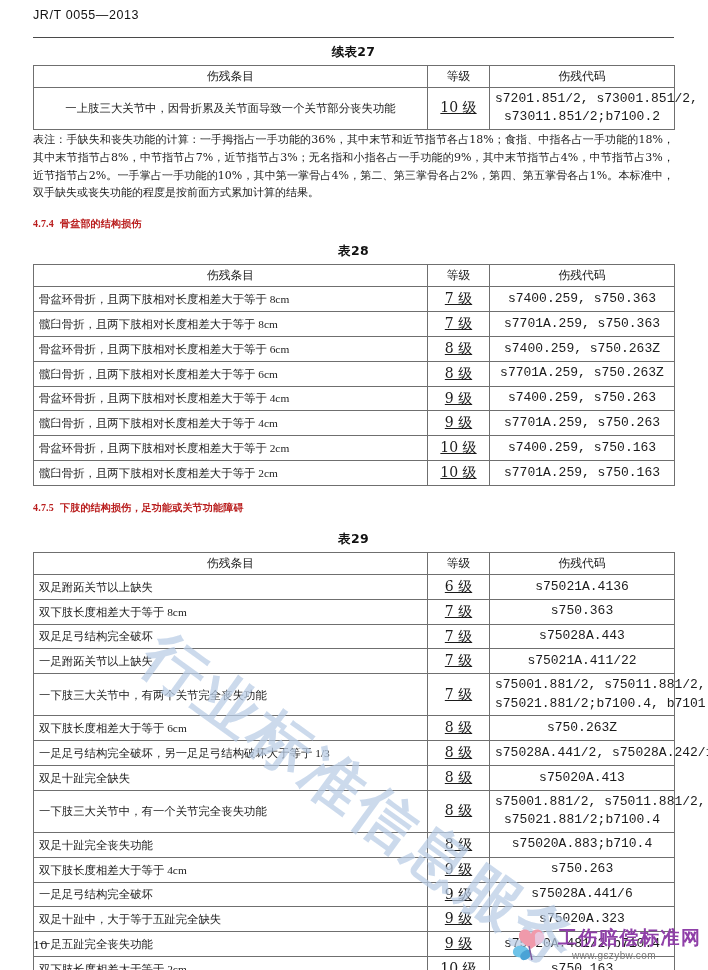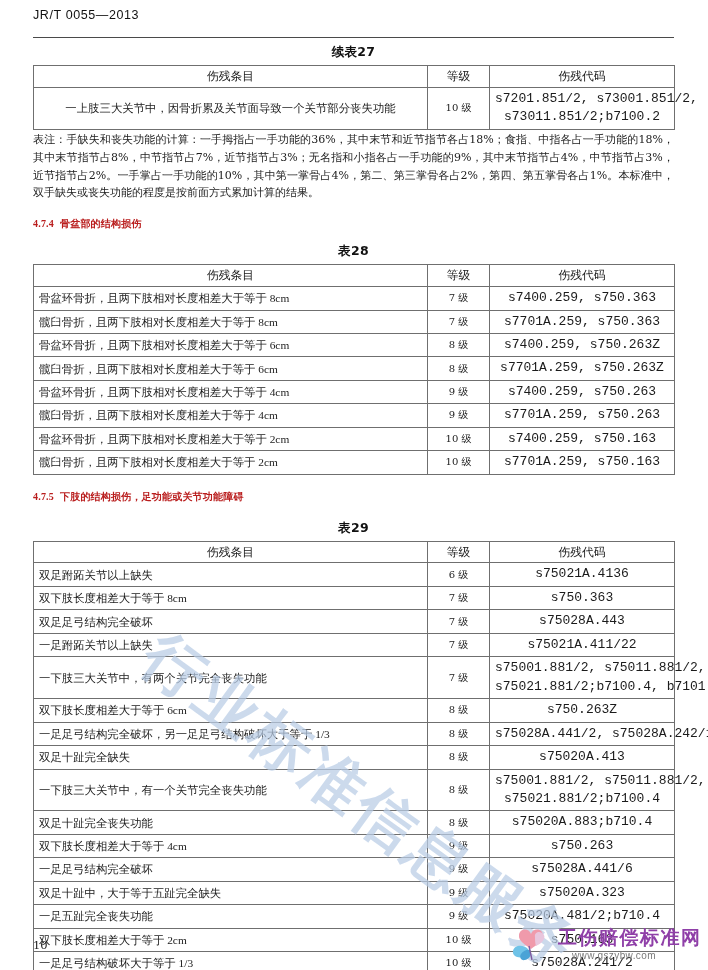--- a/index.html
+++ b/index.html
@@ -83,22 +83,23 @@
   col.c-code  { width: 185px; }
 
   td.item {
     text-align: left;
     padding-left: 7px;
     white-space: nowrap;
     font-family: Liberation Serif, serif;
   }
   td.grade {
     text-align: center;
-    font-size: 10px;
+    font-size: 14px;
     white-space: nowrap;
+    text-decoration: underline;
   }
   td.code {
     text-align: center;
     padding-left: 6px;
     font-family: Liberation Mono, monospace;
     font-size: 13px;
   }
   td.code .ln { display: block; white-space: nowrap; }
 
   

